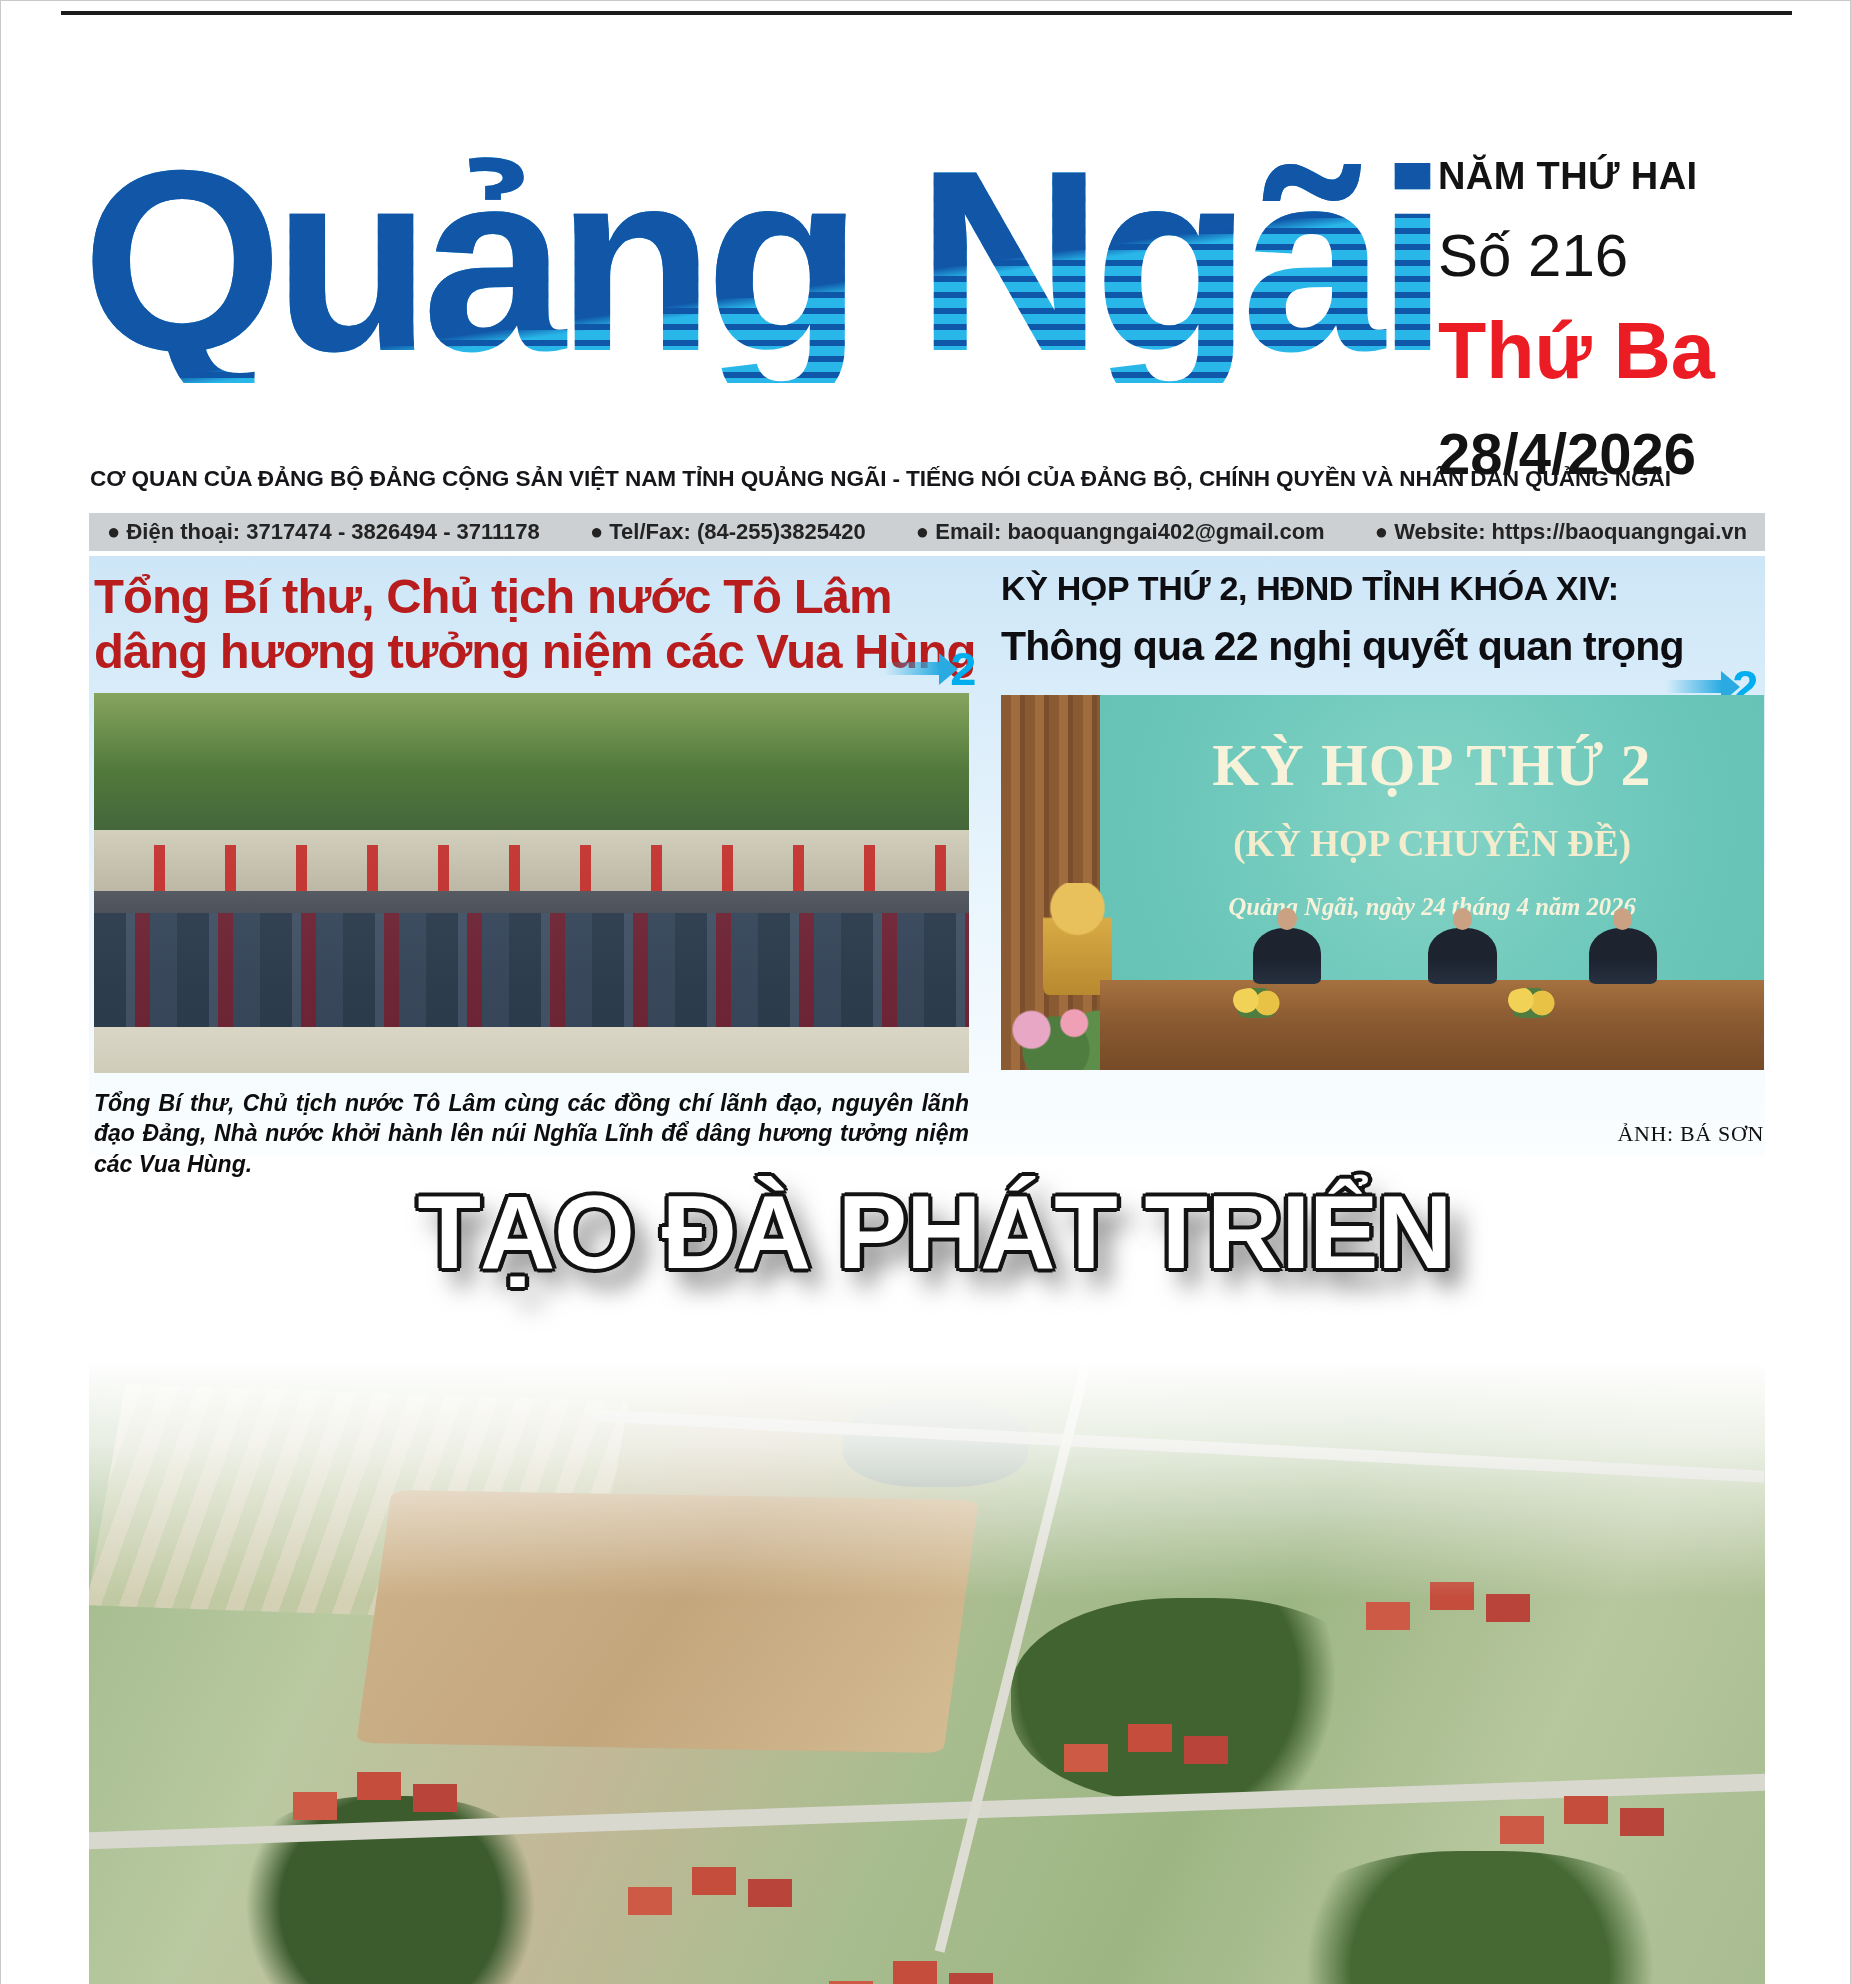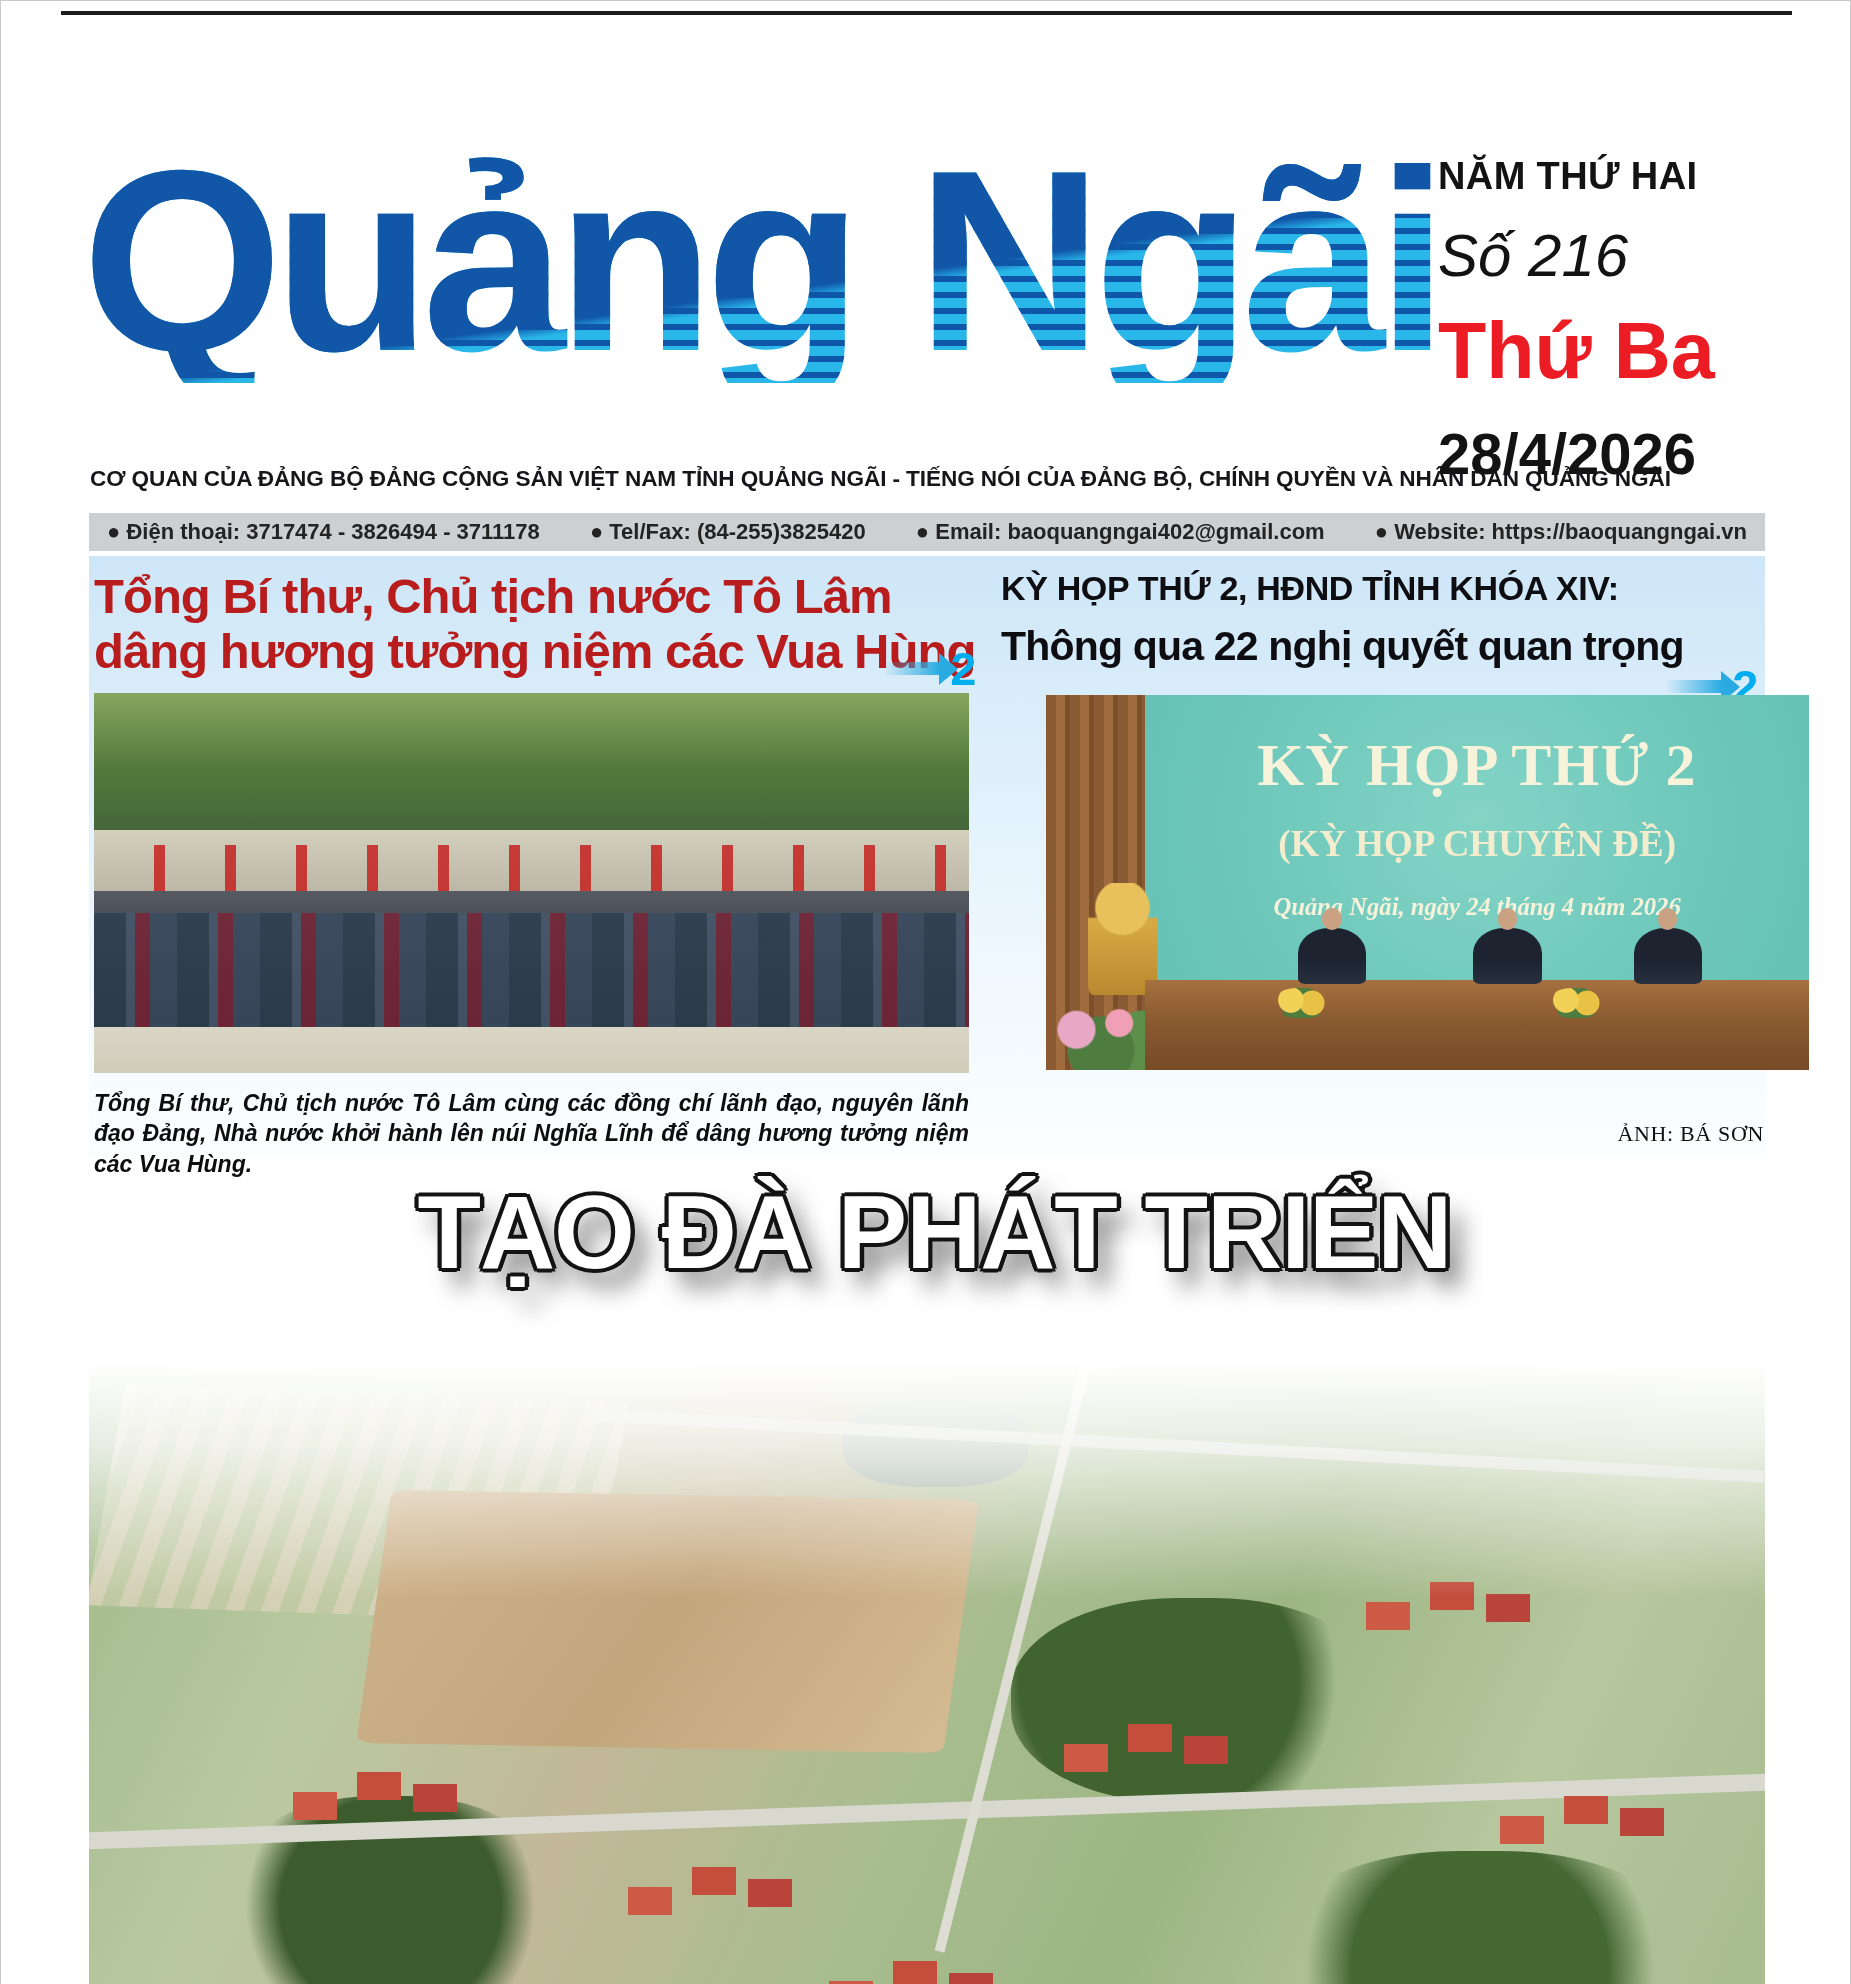--- a/index.html
+++ b/index.html
@@ -13,21 +13,21 @@
 
   
   .logo { left:81px; top:137px; width:1382px; font-size:258px; line-height:.95; font-weight:bold;
           letter-spacing:-.035em; white-space:nowrap;
           background:
             linear-gradient(172deg,#1156a7 0%,#1156a7 57%,rgba(17,86,167,0) 60%),
             repeating-linear-gradient(180deg,#29b7ea 0 10.3px,#0f57a8 10.3px 16px);
           -webkit-background-clip:text; background-clip:text; color:transparent; }
   .issue-box { left:1437px; top:154px; width:326px; text-align:left; color:#131313; }
   .year-label { font-size:38px; font-weight:bold; letter-spacing:.01em; }
-  .issue-no   { font-size:60px; font-weight:500; margin-top:23px;font-style:italic; }
+  .issue-no   { font-size:60px; font-weight:500; margin-top:23px; }
   .weekday    { font-size:79px; font-weight:bold; color:#ec1c24; margin-top:15px; }
   .issue-date { font-size:58px; font-weight:bold; margin-top:23px; }
   .org-line { left:89px; top:465px; width:1679px; font-size:22.6px; font-weight:bold;
               color:#15151a; white-space:nowrap; letter-spacing:-.005em; }
   .contact-bar { left:88px; top:512px; width:1676px; height:38px; background:#cdd0d2;
                  display:flex; align-items:center; justify-content:space-between;
                  padding:0 18px; font-size:22px; font-weight:bold; color:#232323; white-space:nowrap; }
 
   
   .top-band { left:88px; top:555px; width:1676px; height:600px;
@@ -60,21 +60,21 @@
                background:repeating-linear-gradient(90deg,transparent 0 60px,rgba(196,34,32,.85) 60px 71px); }
   .cer-crowd { left:0; top:52%; width:100%; height:36%;
                background:linear-gradient(180deg,#555a63 0%,#33363d 70%,#2c2f35 100%); }
   .cer-row   { left:0; top:58%; width:100%; height:30%;
                background:repeating-linear-gradient(90deg,#2c3e50 0 32px,#46586e 32px 41px,#7b2233 41px 56px,#394b61 56px 83px);
                opacity:.8; }
   .cer-pave  { left:0; top:88%; width:100%; height:12%;
                background:linear-gradient(180deg,#d9d6c6,#cfccba); }
 
   
-  .photo-meeting { left:1000px; top:694px; width:763px; height:375px; background:#eab308;margin-left:45px; }
+  .photo-meeting { left:1000px; top:694px; width:763px; height:375px; background:#eab308; }
   .mt-wood { left:0; top:0; width:13%; height:100%;
              background:repeating-linear-gradient(90deg,#8a5a33 0 10.3px,#a06b3d 10.3px 19px,#7c4f2c 19px 24px); }
   .mt-banner { left:13%; top:0; width:87%; height:76%;
                background:radial-gradient(circle at 50% 45%, #84d4c6 0%, #6fc9bc 55%, #65c2b4 100%); }
   .mt-b1 { margin-top:36px; text-align:center; font-family:"Liberation Serif",serif; font-weight:bold;
            font-size:60px; color:#f7f2da; letter-spacing:.02em; }
   .mt-b2 { margin-top:22px; text-align:center; font-family:"Liberation Serif",serif; font-weight:bold;
            font-size:37px; color:#f3eccd; }
   .mt-b3 { margin-top:28px; text-align:center; font-family:"Liberation Serif",serif; font-style:italic;
            font-weight:bold; font-size:24.6px; color:#f7f2da; }

